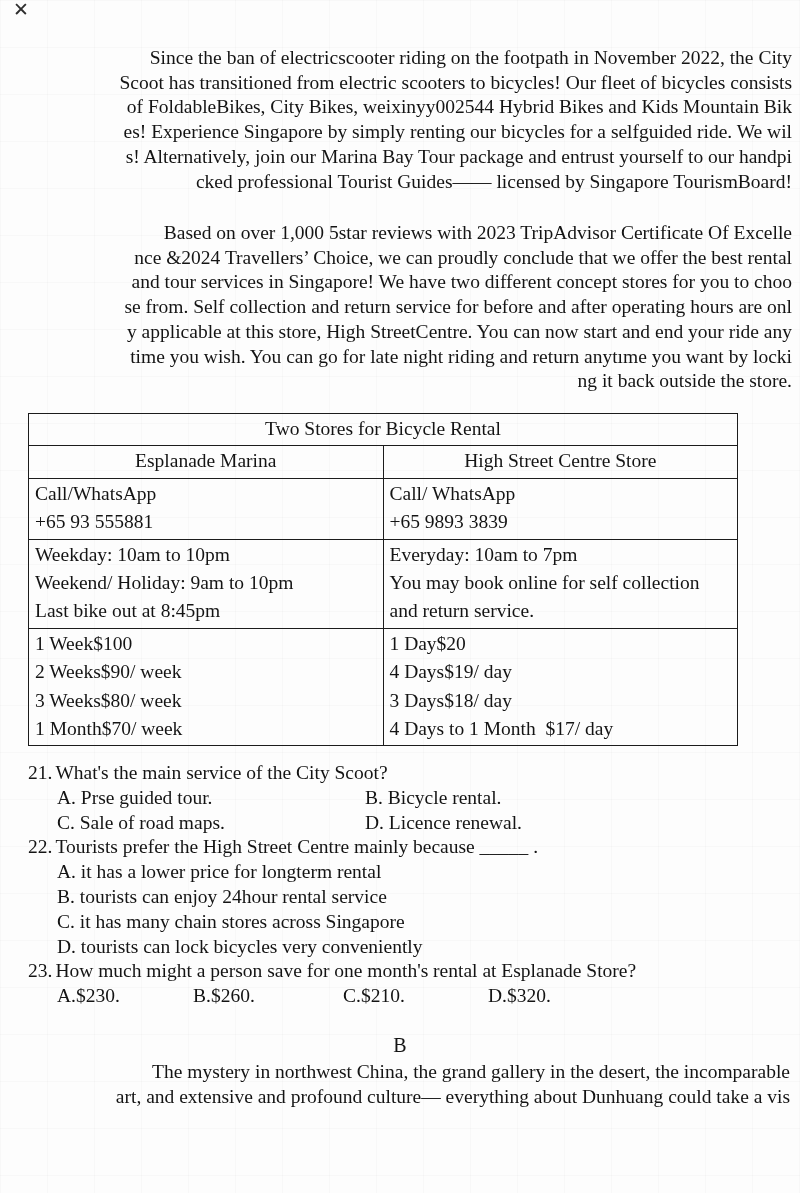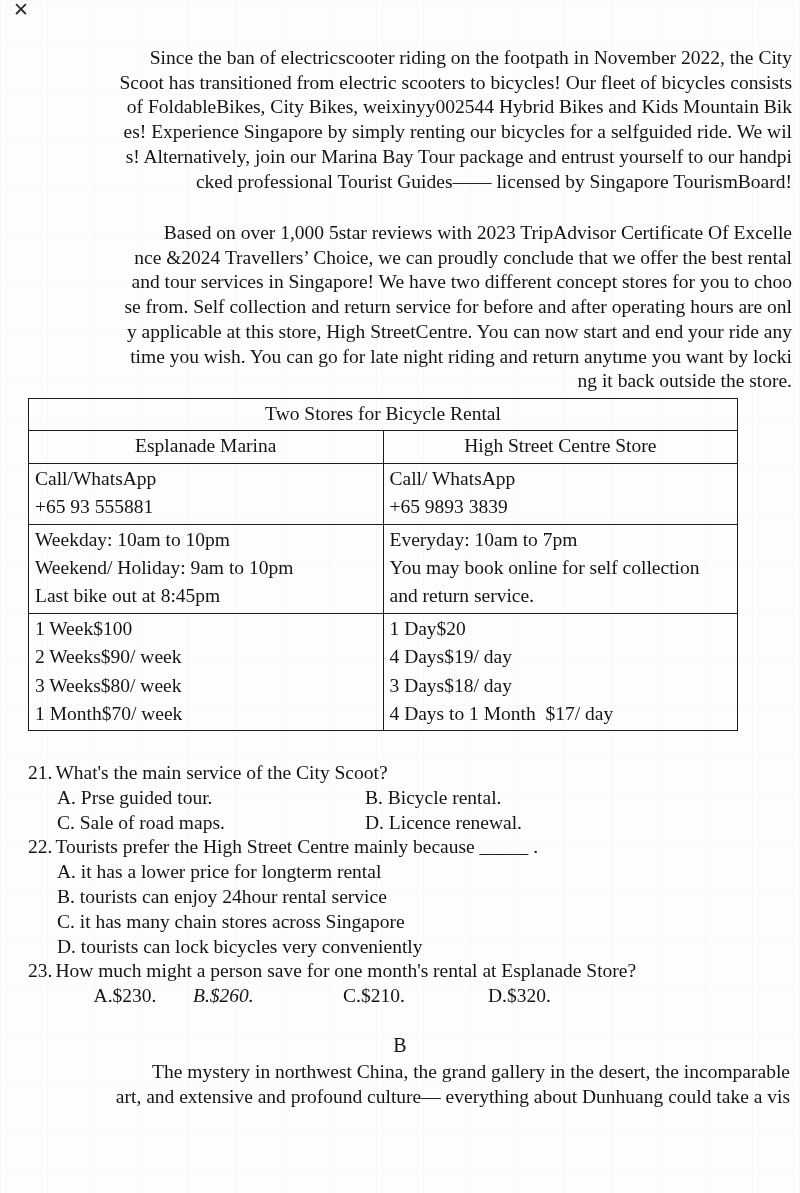--- a/index.html
+++ b/index.html
@@ -22,21 +22,21 @@
     font-family:"DejaVu Sans",sans-serif;
   }
   .para { position:absolute; font-size:19.5px; line-height:24.7px; }
   .para .line { white-space:pre;text-align:right; }
   .indent-first .line:first-child { text-indent:37px; }
 
   .para-a1 { top:46px;  left:9px;  right:8px; }
   .para-a2 { top:221px; left:9px;  right:8px; }
 
   table.rental {
-    position:absolute; top:398px; left:28px;
+    position:absolute; top:413px; left:28px;
     width:710px;
     border-collapse:collapse;
     table-layout:fixed;
   }
   table.rental td {
     border:1.7px solid #1c1c1c;
     font-size:19.5px;
     vertical-align:top;
     padding:1px 6px 2px 6px;
     line-height:28.4px;
@@ -46,22 +46,22 @@
   td .line    { white-space:pre; }
 
   .questions { position:absolute; top:761px; left:28px; right:8px; font-size:19.5px; line-height:24.8px; }
   .q-stem { white-space:pre; }
   .q-stem .q-num { margin-right:3px; }
   .opt-row  { display:flex; padding-left:29px; }
   .opt      { white-space:pre; }
   .opt.colA { width:308px; }
   .opt-line { padding-left:29px; white-space:pre; }
   .opt-row-4 { display:flex; padding-left:29px; }
-  .opt-row-4 .w1 { width:136px;text-align:center; }
-  .opt-row-4 .w2 { width:150px;font-style:italic; }
+  .opt-row-4 .w1 { width:136px; }
+  .opt-row-4 .w2 { width:150px; }
   .opt-row-4 .w3 { width:145px; }
 
   .section-b-heading {
     position:absolute; top:1034px; left:0; width:800px;
     text-align:center; font-size:20px;
   }
   .para-b { top:1060px; left:30px; right:10px; }
   .para-b .line:first-child { text-indent:28px; }
 </style>
 </head>

